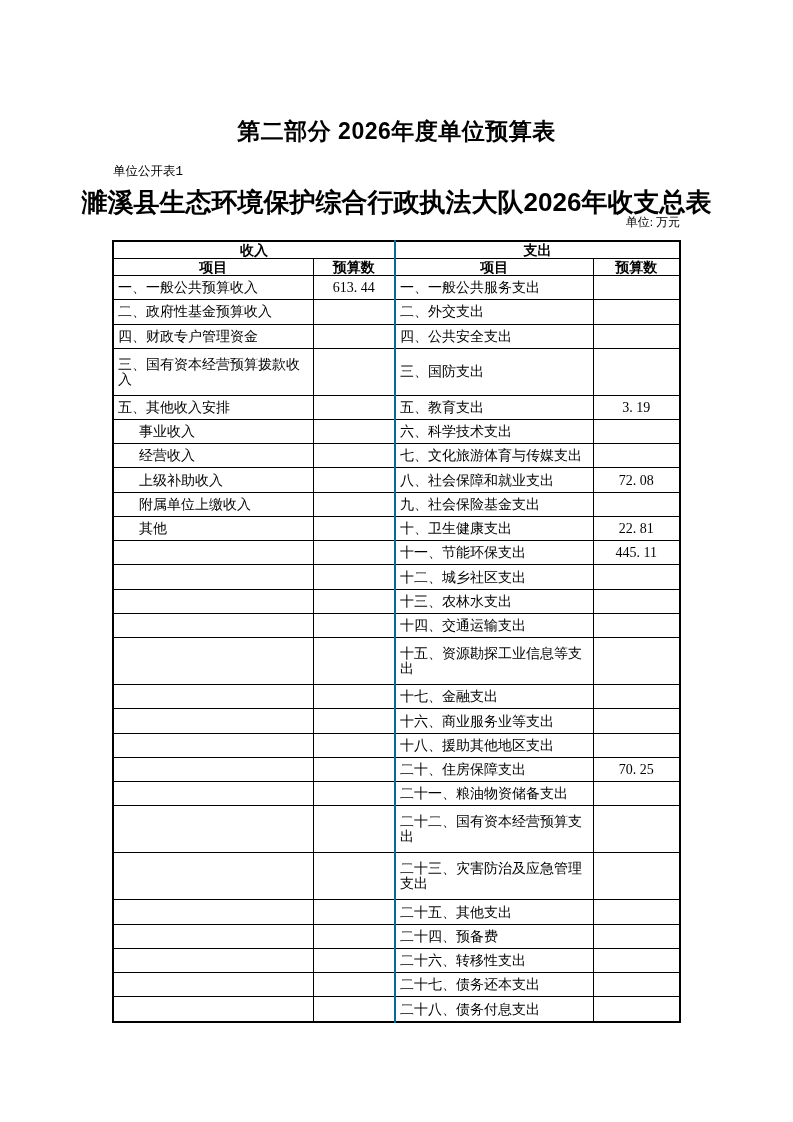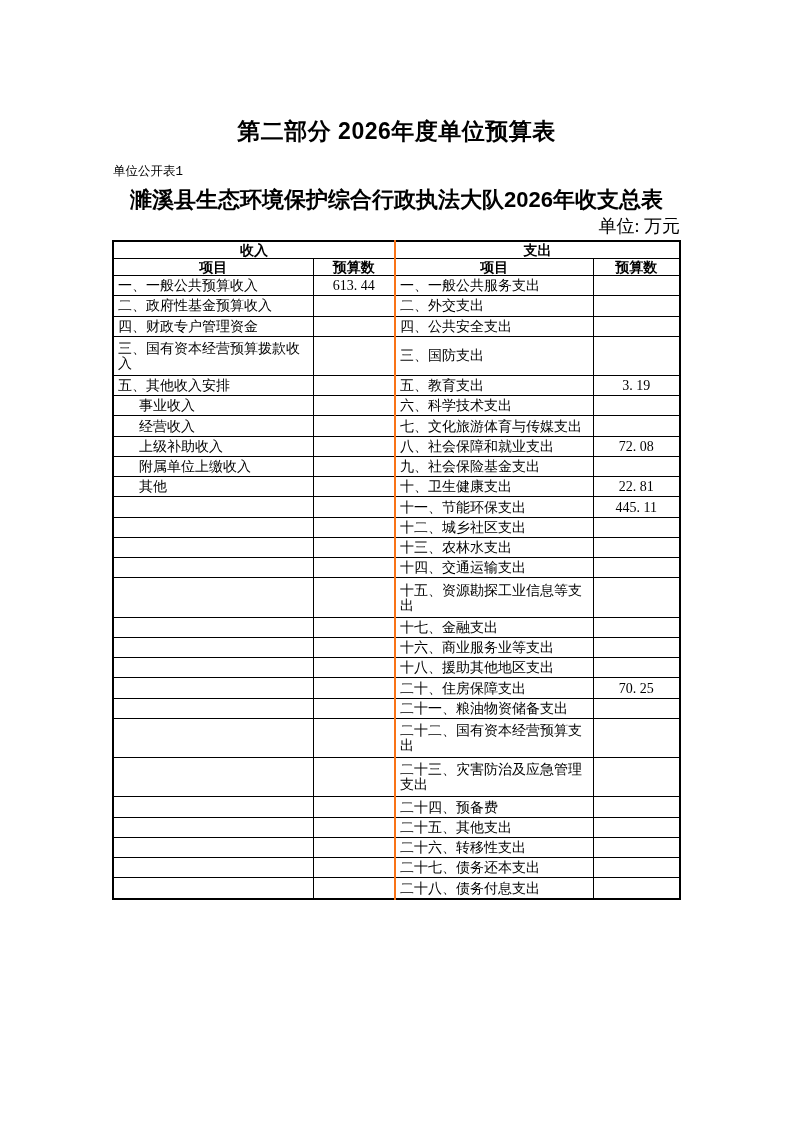--- a/index.html
+++ b/index.html
@@ -35,36 +35,36 @@
     font-family: Liberation Mono, monospace;
   }
   .table-title {
     position: absolute;
     top: 185px;
     left: 0;
     width: 100%;
     text-align: center;
     font-family: "Liberation Sans", sans-serif;
     font-weight: bold;
-    font-size: 22px;
+    font-size: 26px;
   }
   .unit-note {
     position: absolute;
     top: 214px;
     left: 113px;
     width: 567px;
     text-align: right;
-    font-size: 18px;
+    font-size: 12px;
   }
   table.budget-table {
     position: absolute;
     top: 240px;
     left: 112px;
     width: 567px;
-    height: 660px;
+    height: 783px;
     border-collapse: collapse;
     table-layout: fixed;
     border: 2px solid #000000;
     padding-left: 15px;
   }
   .budget-table th,
   .budget-table td {
     border: 1px solid #000000;
     padding: 0;
     vertical-align: middle;
@@ -89,21 +89,21 @@
   }
   .budget-table .c-num {
     text-align: center;
     white-space: nowrap;
   }
   .budget-table .indent {
     padding-left: 25px;
   }
   
   .budget-table .exp-divider {
-    border-left: 2px solid #f97316;
+    border-left: 2px solid #0369a1;
     margin-left: 48px;
   }
 </style>
 </head>
 <body>
 
 <div class="page">
 
   <div class="section-title">第二部分 2026年度单位预算表</div>
 
@@ -261,27 +261,27 @@
         </tr>
         <tr>
           <td class="c-item"></td>
           <td class="c-num"></td>
           <td class="c-item exp-divider">二十三、灾害防治及应急管理支出</td>
           <td class="c-num"></td>
         </tr>
         <tr>
           <td class="c-item"></td>
           <td class="c-num"></td>
+          <td class="c-item exp-divider">二十五、其他支出</td>
+          <td class="c-num"></td>
+        </tr>
+        <tr>
+          <td class="c-item"></td>
+          <td class="c-num"></td>
           <td class="c-item exp-divider">二十四、预备费</td>
-          <td class="c-num"></td>
-        </tr>
-        <tr>
-          <td class="c-item"></td>
-          <td class="c-num"></td>
-          <td class="c-item exp-divider">二十五、其他支出</td>
           <td class="c-num"></td>
         </tr>
         <tr>
           <td class="c-item"></td>
           <td class="c-num"></td>
           <td class="c-item exp-divider">二十六、转移性支出</td>
           <td class="c-num"></td>
         </tr>
         <tr>
           <td class="c-item"></td>

